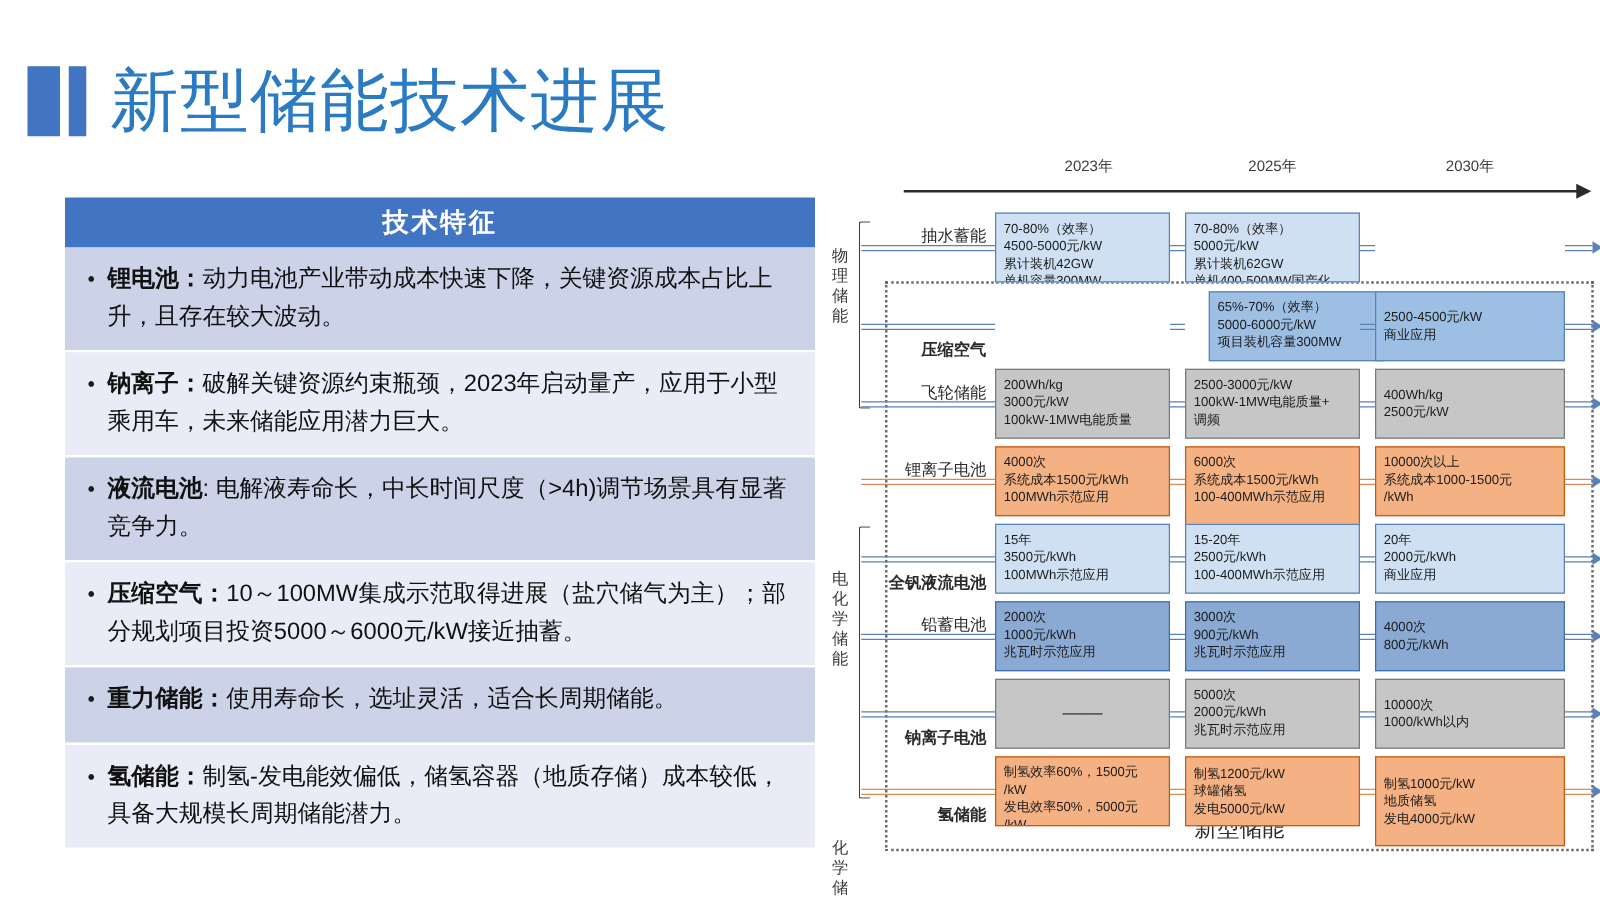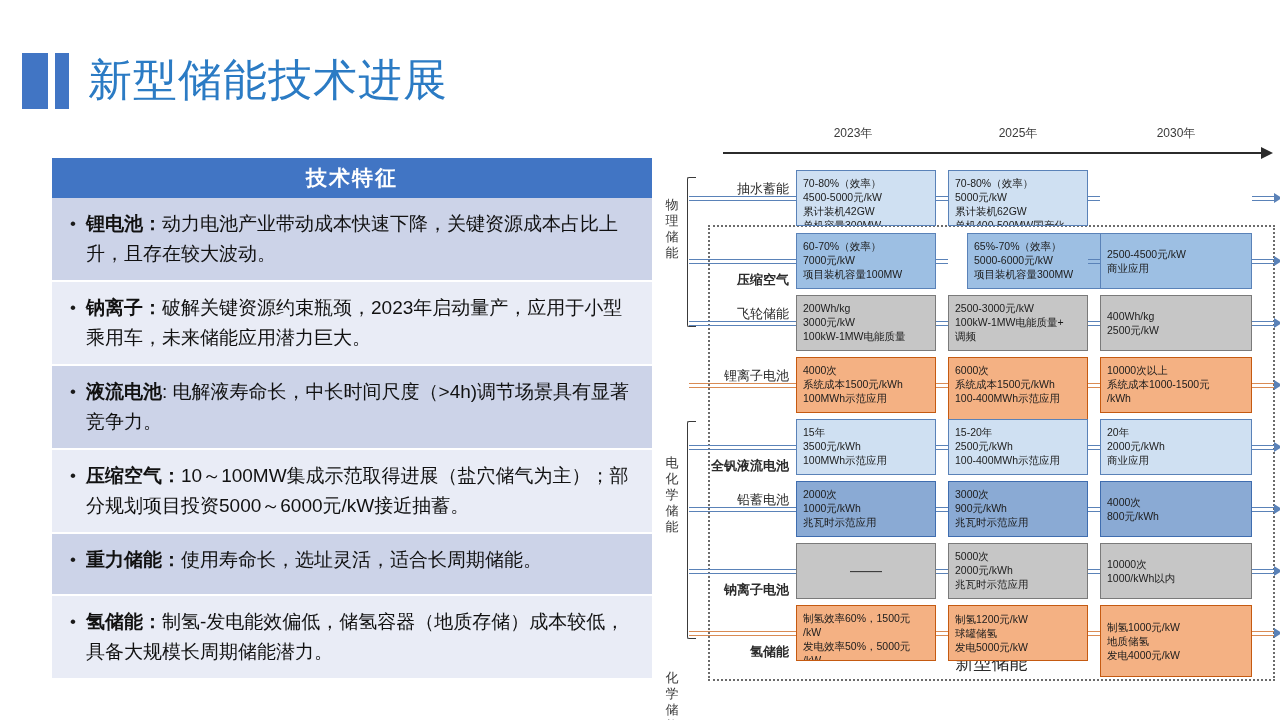--- a/index.html
+++ b/index.html
@@ -15,21 +15,21 @@
   .title-bar-wide {
     position:absolute; left:22px; top:53px; width:26px; height:56px;
     background:#4175c4;
   }
   .title-bar-thin {
     position:absolute; left:55px; top:53px; width:14px; height:56px;
     background:#4175c4;
   }
   .slide-title {
     position:absolute; left:88px; top:50px;
-    font-size:44px; color:#2b7bc4; letter-spacing:1px;
+    font-size:55px; color:#2b7bc4; letter-spacing:1px;
     font-weight:400; line-height:60px; white-space:nowrap;
   }
 
   
   .feat-panel {
     position:absolute; left:52px; top:158px; width:600px;
   }
   .feat-header {
     height:40px; background:#4175c4; color:#ffffff;
     display:flex; align-items:center; justify-content:center;
@@ -172,21 +172,21 @@
         </div>
         <div class="feat-row even" style="min-height: 78px;">
           <div class="feat-bullet">•</div>
           <div class="feat-text"><b>氢储能：</b>制氢-发电能效偏低，储氢容器（地质存储）成本较低，具备大规模长周期储能潜力。</div>
         </div>
       </div>
   </div>
 
   <div class="road">
     <div class="year-labels" id="year-labels">
-        <div class="year-label" style="left: 190px;">2023年</div>
+        <div class="year-label" style="left: 208px;">2023年</div>
         <div class="year-label" style="left: 355px;">2025年</div>
         <div class="year-label" style="left: 513px;">2030年</div>
       </div>
     <div class="timeline"></div>
     <div class="timeline-head"></div>
 
     <div class="newtype-box">
       <div class="newtype-label">新型储能</div>
     </div>
 
@@ -220,25 +220,20 @@
           </div>
           <div class="conn" style="left: 425px; width: 12px; top: 26px;"></div>
           <div class="conn" style="left: 589px; width: 22px; top: 26px;"></div>
           <div class="arrow-tip" style="left: 611px; top: 23px;"></div>
         </div>
         <div class="rrow" style="top: 108px; height: 56px;">
           <div class="rname-wrap" style="top: 10px;">
             <div class="row-name bold">压缩空气</div>
           </div>
           <div class="conn" style="left: 26px; width: 107px; top: 26px;"></div>
-          <div class="cell blue-mid" style="left: 133px; width: 140px; height: 56px;">
-            <div>60-70%（效率）</div>
-            <div>7000元/kW</div>
-            <div>项目装机容量100MW</div>
-          </div>
           <div class="conn" style="left: 273px; width: 12px; top: 26px;"></div>
           <div class="cell blue-mid" style="left: 270px; width: 140px; height: 56px; margin-left: 34px;">
             <div>65%-70%（效率）</div>
             <div>5000-6000元/kW</div>
             <div>项目装机容量300MW</div>
           </div>
           <div class="conn" style="left: 425px; width: 12px; top: 26px;"></div>
           <div class="cell blue-mid mid-align" style="left: 437px; width: 152px; height: 56px;">
             <div>2500-4500元/kW</div>
             <div>商业应用</div>

